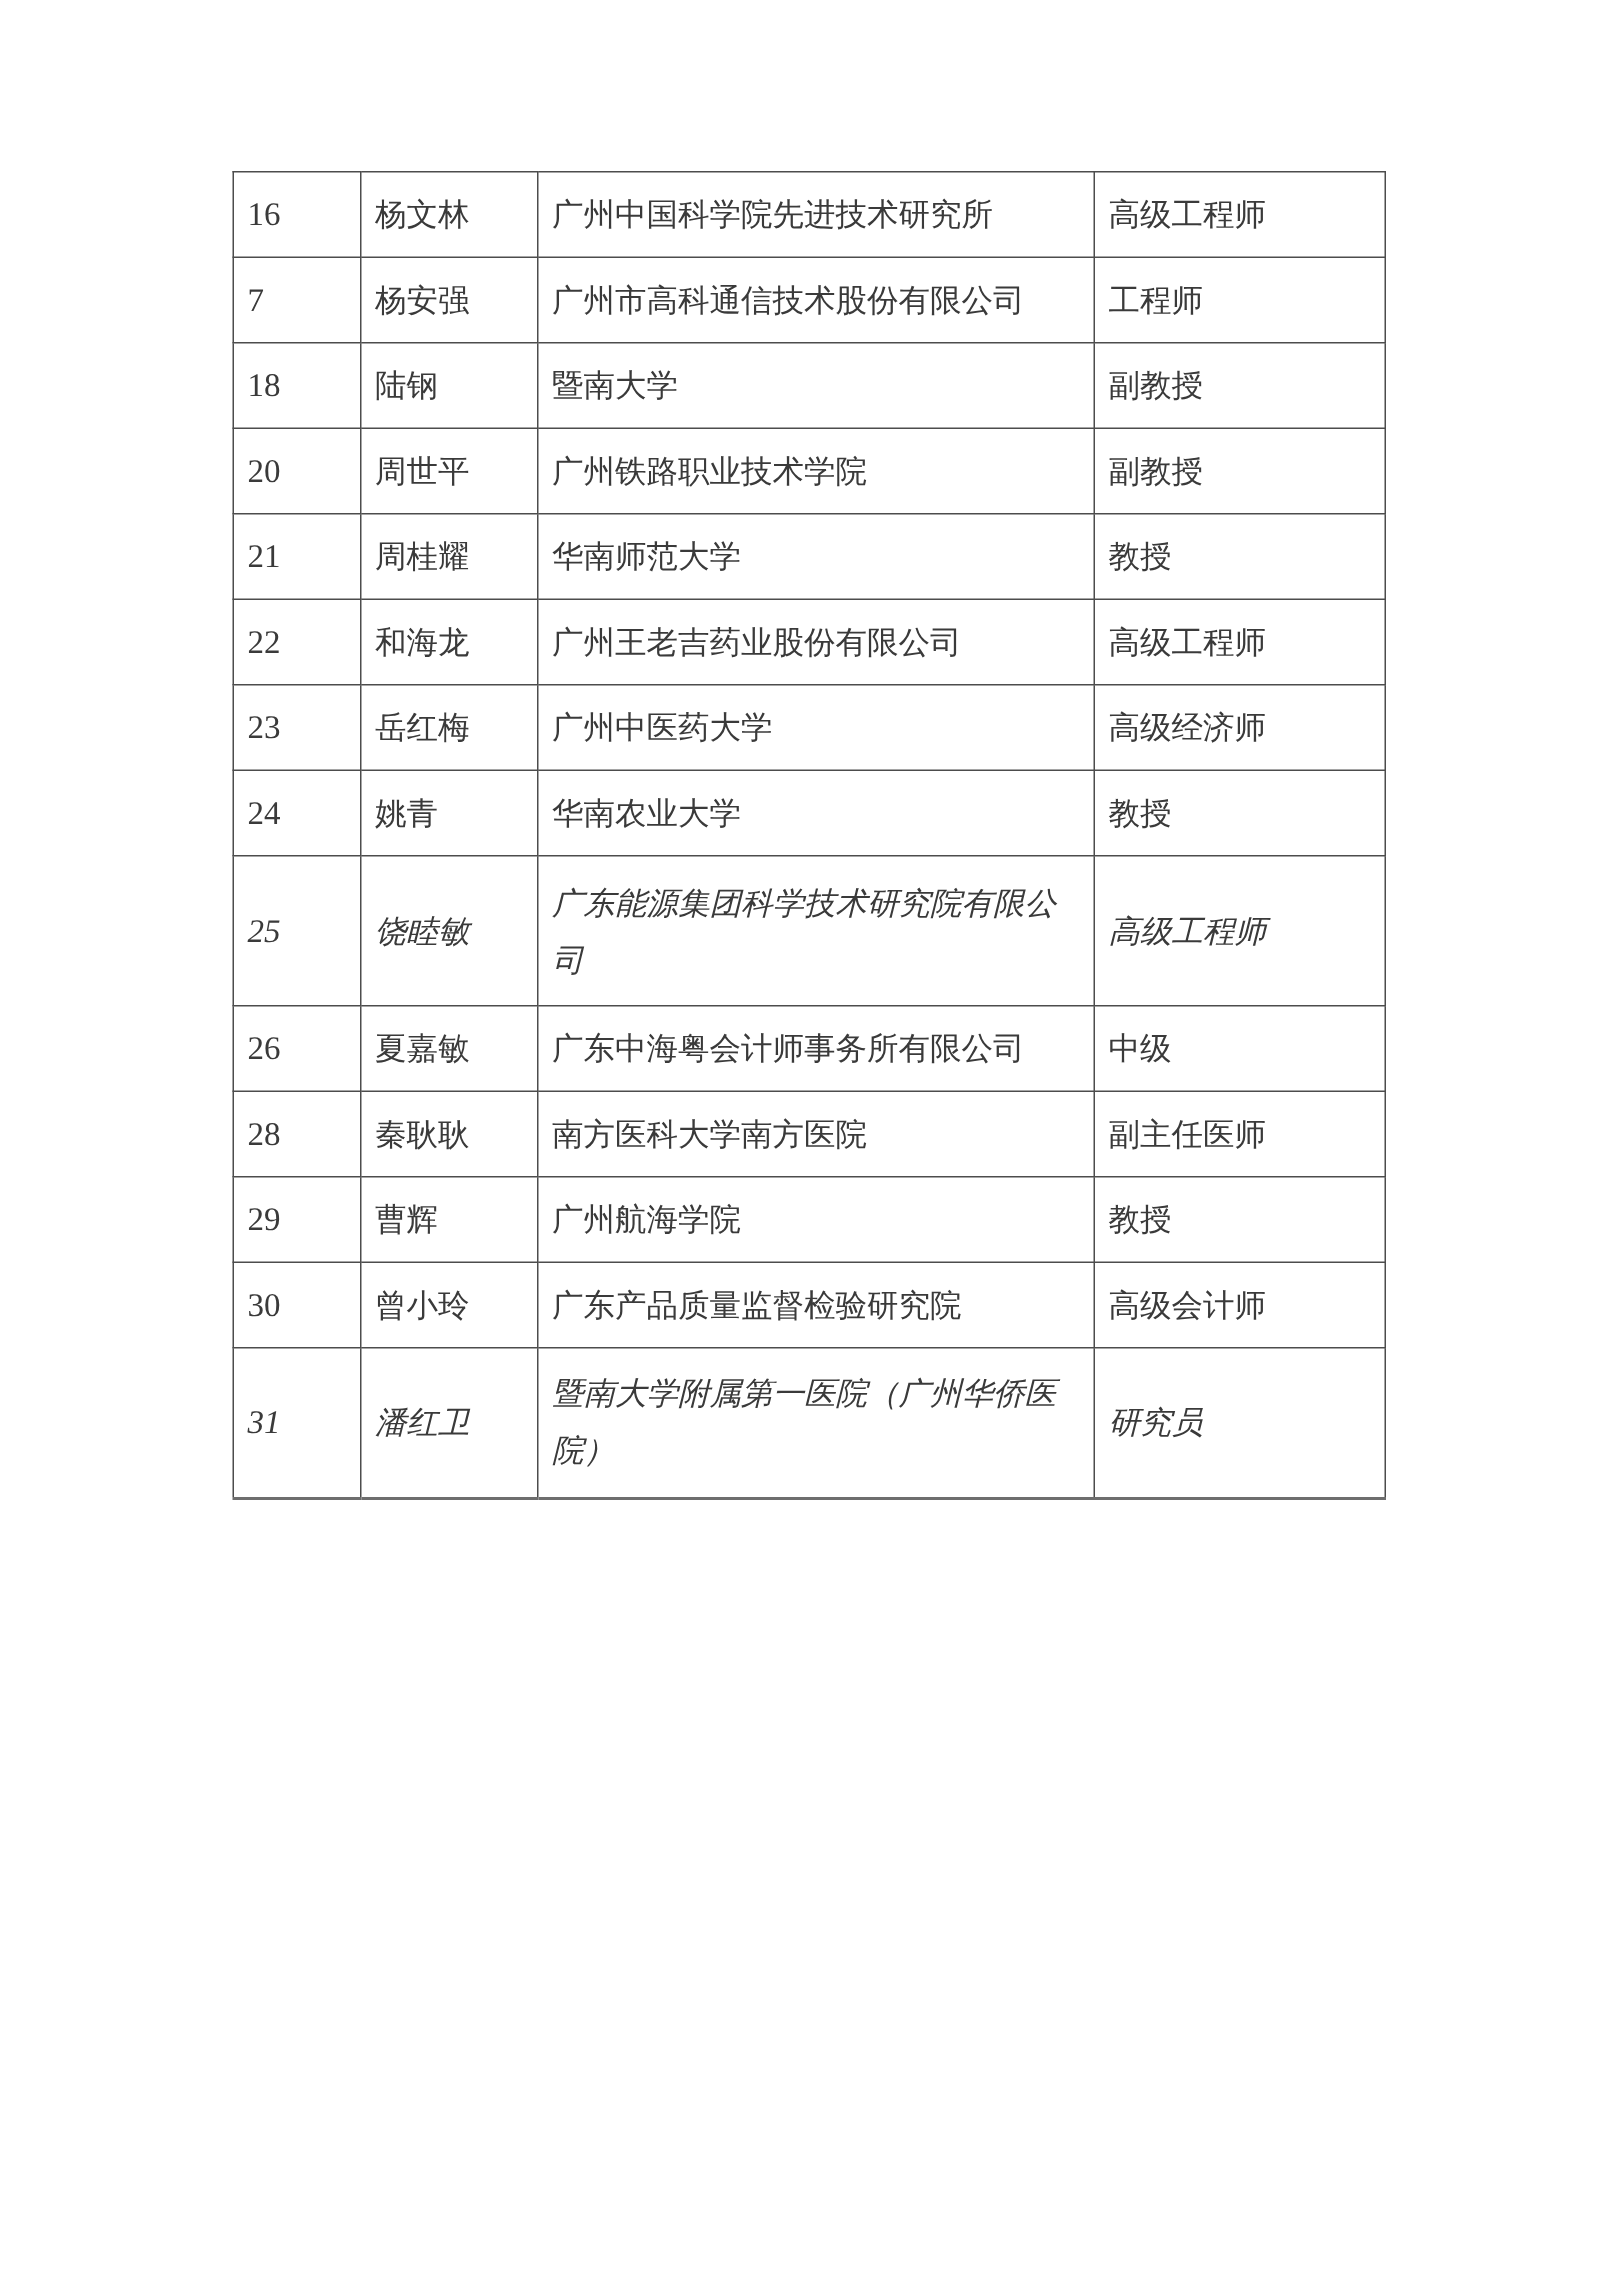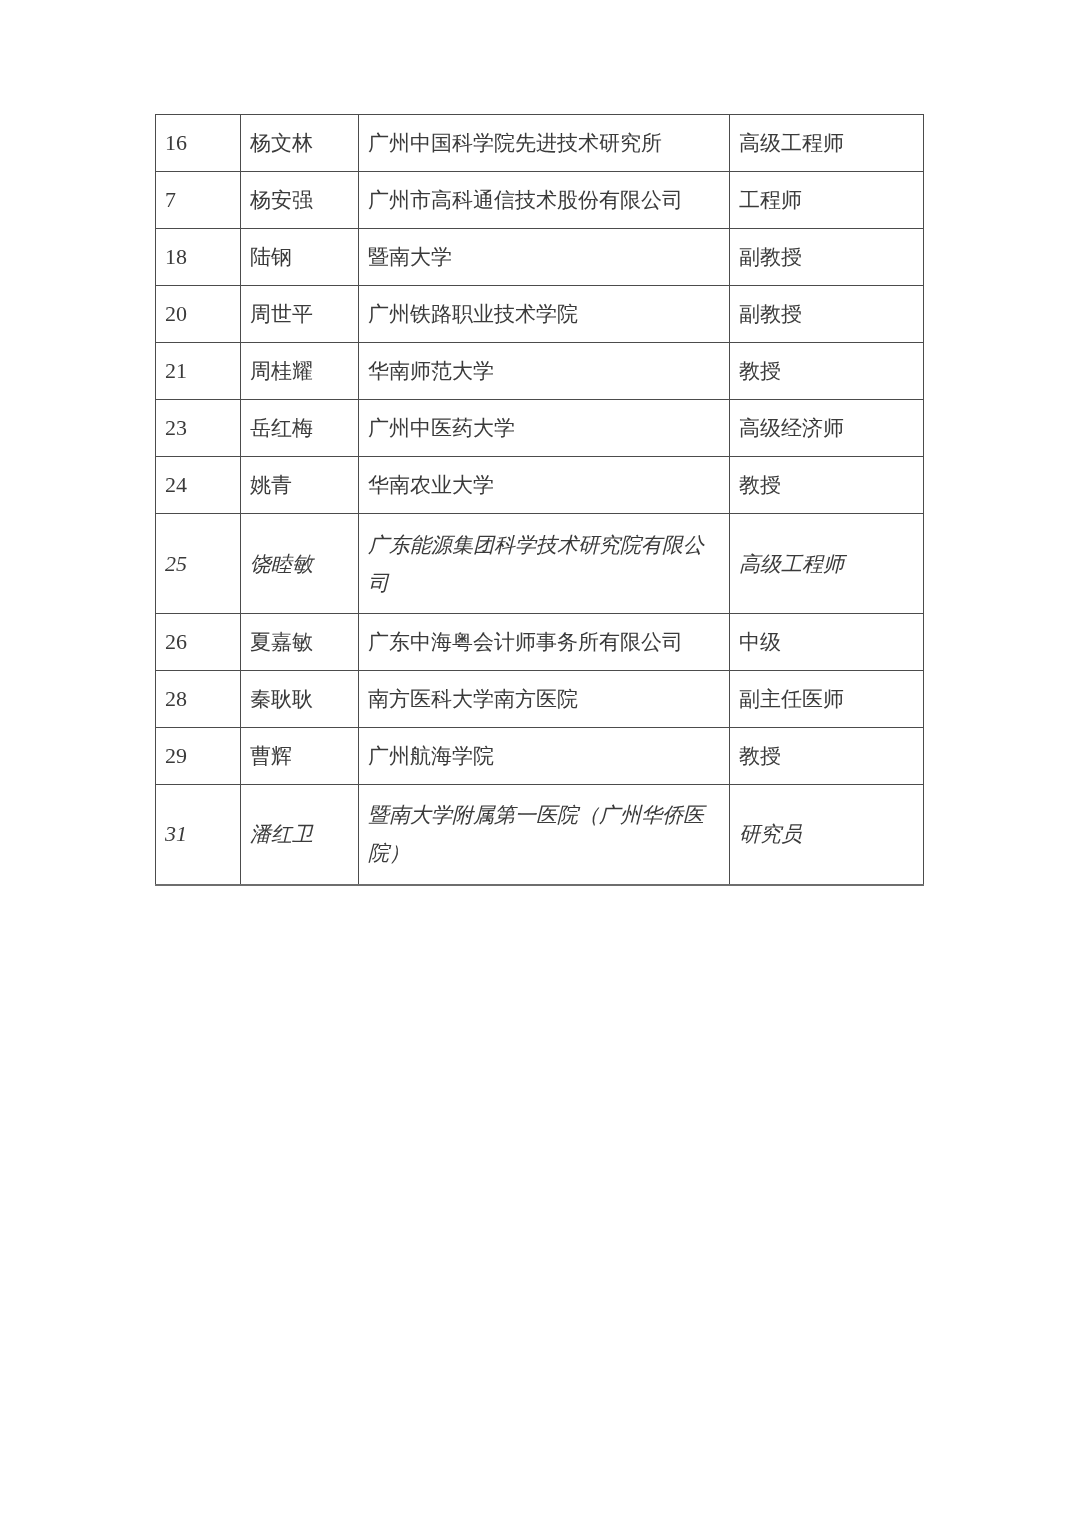--- a/index.html
+++ b/index.html
@@ -79,20 +79,26 @@
         <td>广州铁路职业技术学院</td>
         <td>副教授</td>
       </tr>
       <tr class="row-single">
         <td class="cell-idx">21</td>
         <td>周桂耀</td>
         <td>华南师范大学</td>
         <td>教授</td>
       </tr>
       <tr class="row-single">
+        <td class="cell-idx">22</td>
+        <td>和海龙</td>
+        <td>广州王老吉药业股份有限公司</td>
+        <td>高级工程师</td>
+      </tr>
+      <tr class="row-single">
         <td class="cell-idx">23</td>
         <td>岳红梅</td>
         <td>广州中医药大学</td>
         <td>高级经济师</td>
       </tr>
       <tr class="row-single">
         <td class="cell-idx">24</td>
         <td>姚青</td>
         <td>华南农业大学</td>
         <td>教授</td>
@@ -114,20 +120,26 @@
         <td>秦耿耿</td>
         <td>南方医科大学南方医院</td>
         <td>副主任医师</td>
       </tr>
       <tr class="row-single">
         <td class="cell-idx">29</td>
         <td>曹辉</td>
         <td>广州航海学院</td>
         <td>教授</td>
       </tr>
+      <tr class="row-single">
+        <td class="cell-idx">30</td>
+        <td>曾小玲</td>
+        <td>广东产品质量监督检验研究院</td>
+        <td>高级会计师</td>
+      </tr>
       <tr class="row-double last-row">
         <td class="cell-idx">31</td>
         <td>潘红卫</td>
         <td>暨南大学附属第一医院（广州华侨医院）</td>
         <td>研究员</td>
       </tr>
     </tbody>
   </table>
 </div>
 

